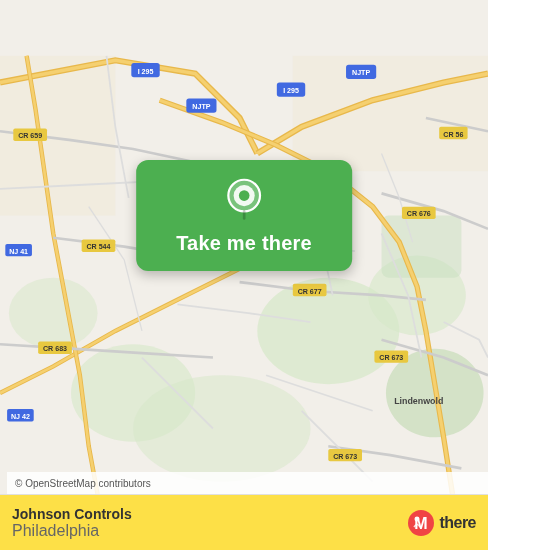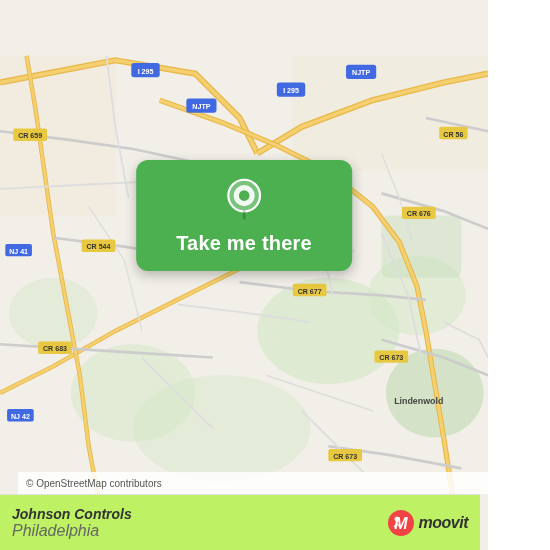--- a/index.html
+++ b/index.html
@@ -36,29 +36,28 @@
       left: 0;
       width: 100%;
       height: 100%;
     }
 
     
     #info-bar {
       position: absolute;
       bottom: 0;
       left: 0;
-      right: 8px;
+      right: 0;
       height: 56px;
-      background: #bef264;
+      background: #fde047;
       display: flex;
       align-items: center;
       justify-content: space-between;
       padding: 0 12px;
       border-top: 1px solid #e0e0e0;
-      font-style: italic;
     }
 
     #location-info {
       display: flex;
       flex-direction: column;
     }
 
     #location-name {
       font-size: 14px;
       font-weight: 600;
@@ -85,21 +84,21 @@
       font-size: 16px;
       font-weight: 700;
       color: #333;
       letter-spacing: -0.5px;
     }
 
     
     #copyright-bar {
       position: absolute;
       bottom: 56px;
-      left: 18px;
+      left: 7px;
       right: 0;
       height: 22px;
       background: rgba(255,255,255,0.85);
       display: flex;
       align-items: center;
       padding: 0 8px;
     }
 
     #copyright-text {
       font-size: 10px;
@@ -283,16 +282,16 @@
 
     <div id="moovit-logo">
 
       <svg id="moovit-icon" viewBox="0 0 28 28" xmlns="http://www.w3.org/2000/svg">
         <circle cx="14" cy="14" r="13" fill="#f04444"></circle>
         <text x="14" y="20" text-anchor="middle" font-size="16" fill="white" font-weight="bold">M</text>
 
         <circle cx="10" cy="10" r="2.5" fill="white" opacity="0.9"></circle>
         <path d="M7 18 Q10 13 13 18" stroke="white" stroke-width="1.5" fill="none" opacity="0.8"></path>
       </svg>
-      <span id="moovit-text">moovit</span>
+      <span id="moovit-text">there</span>
     </div>
   </div>
 </div>
 
 </body></html>

